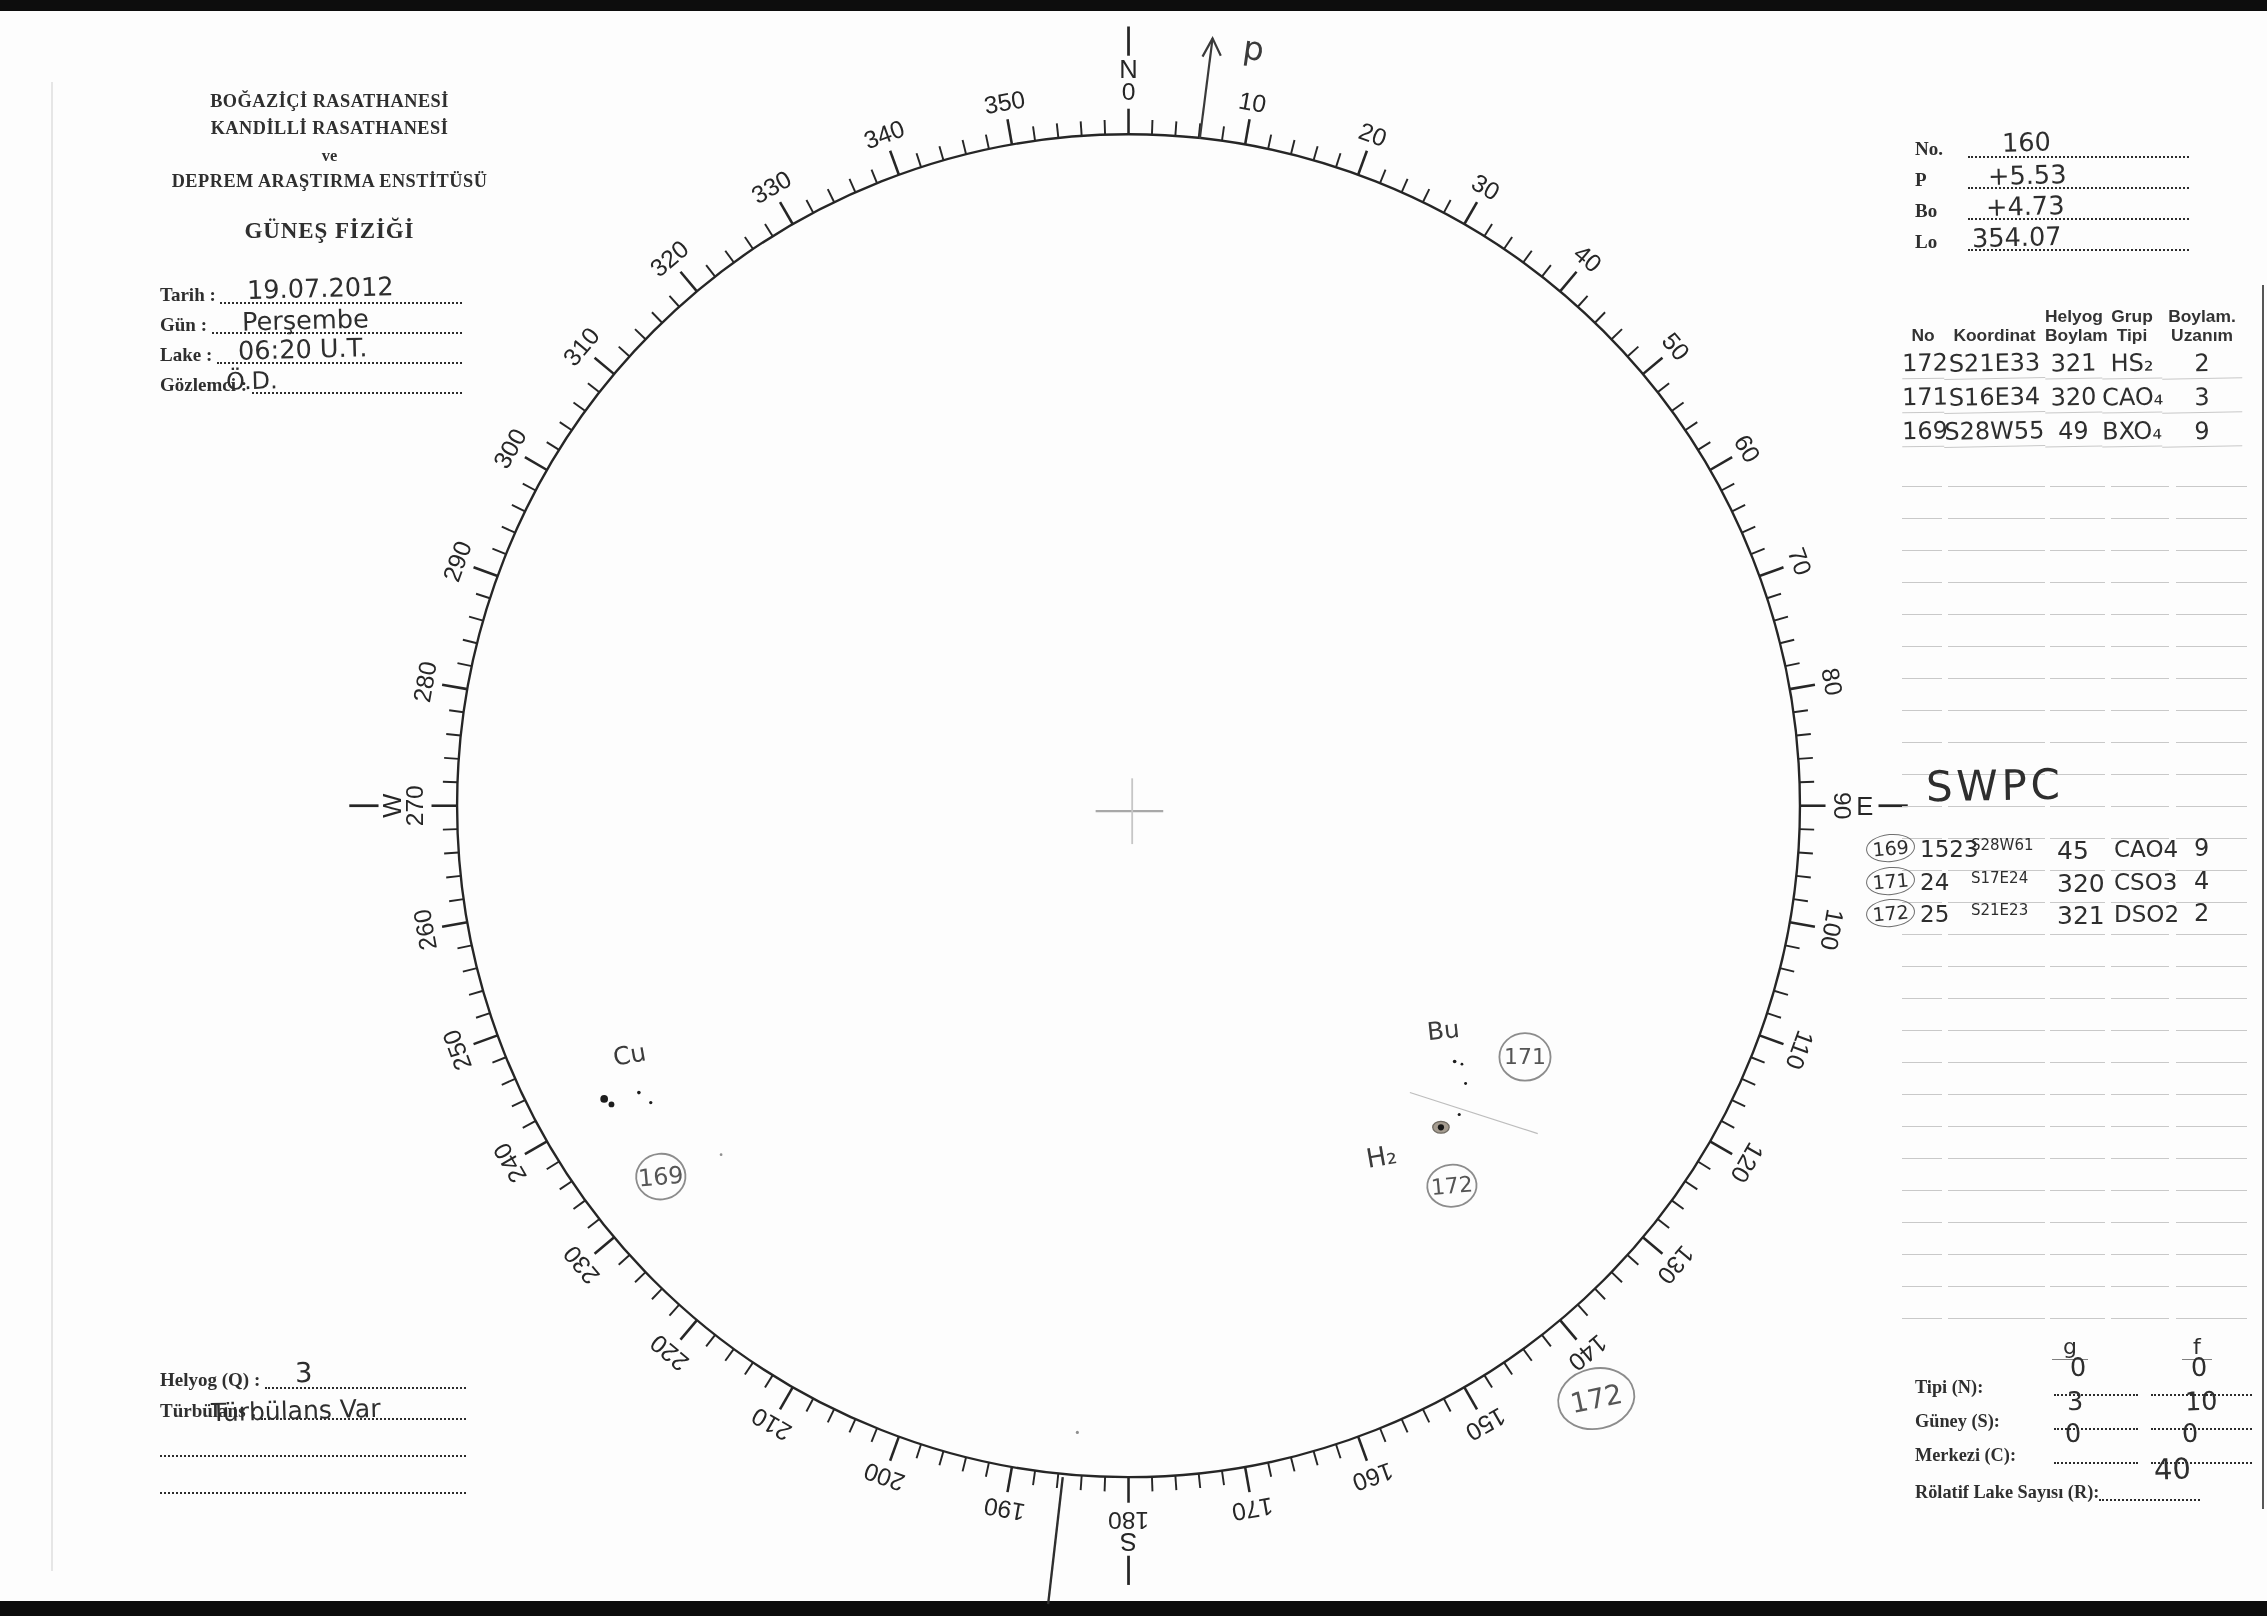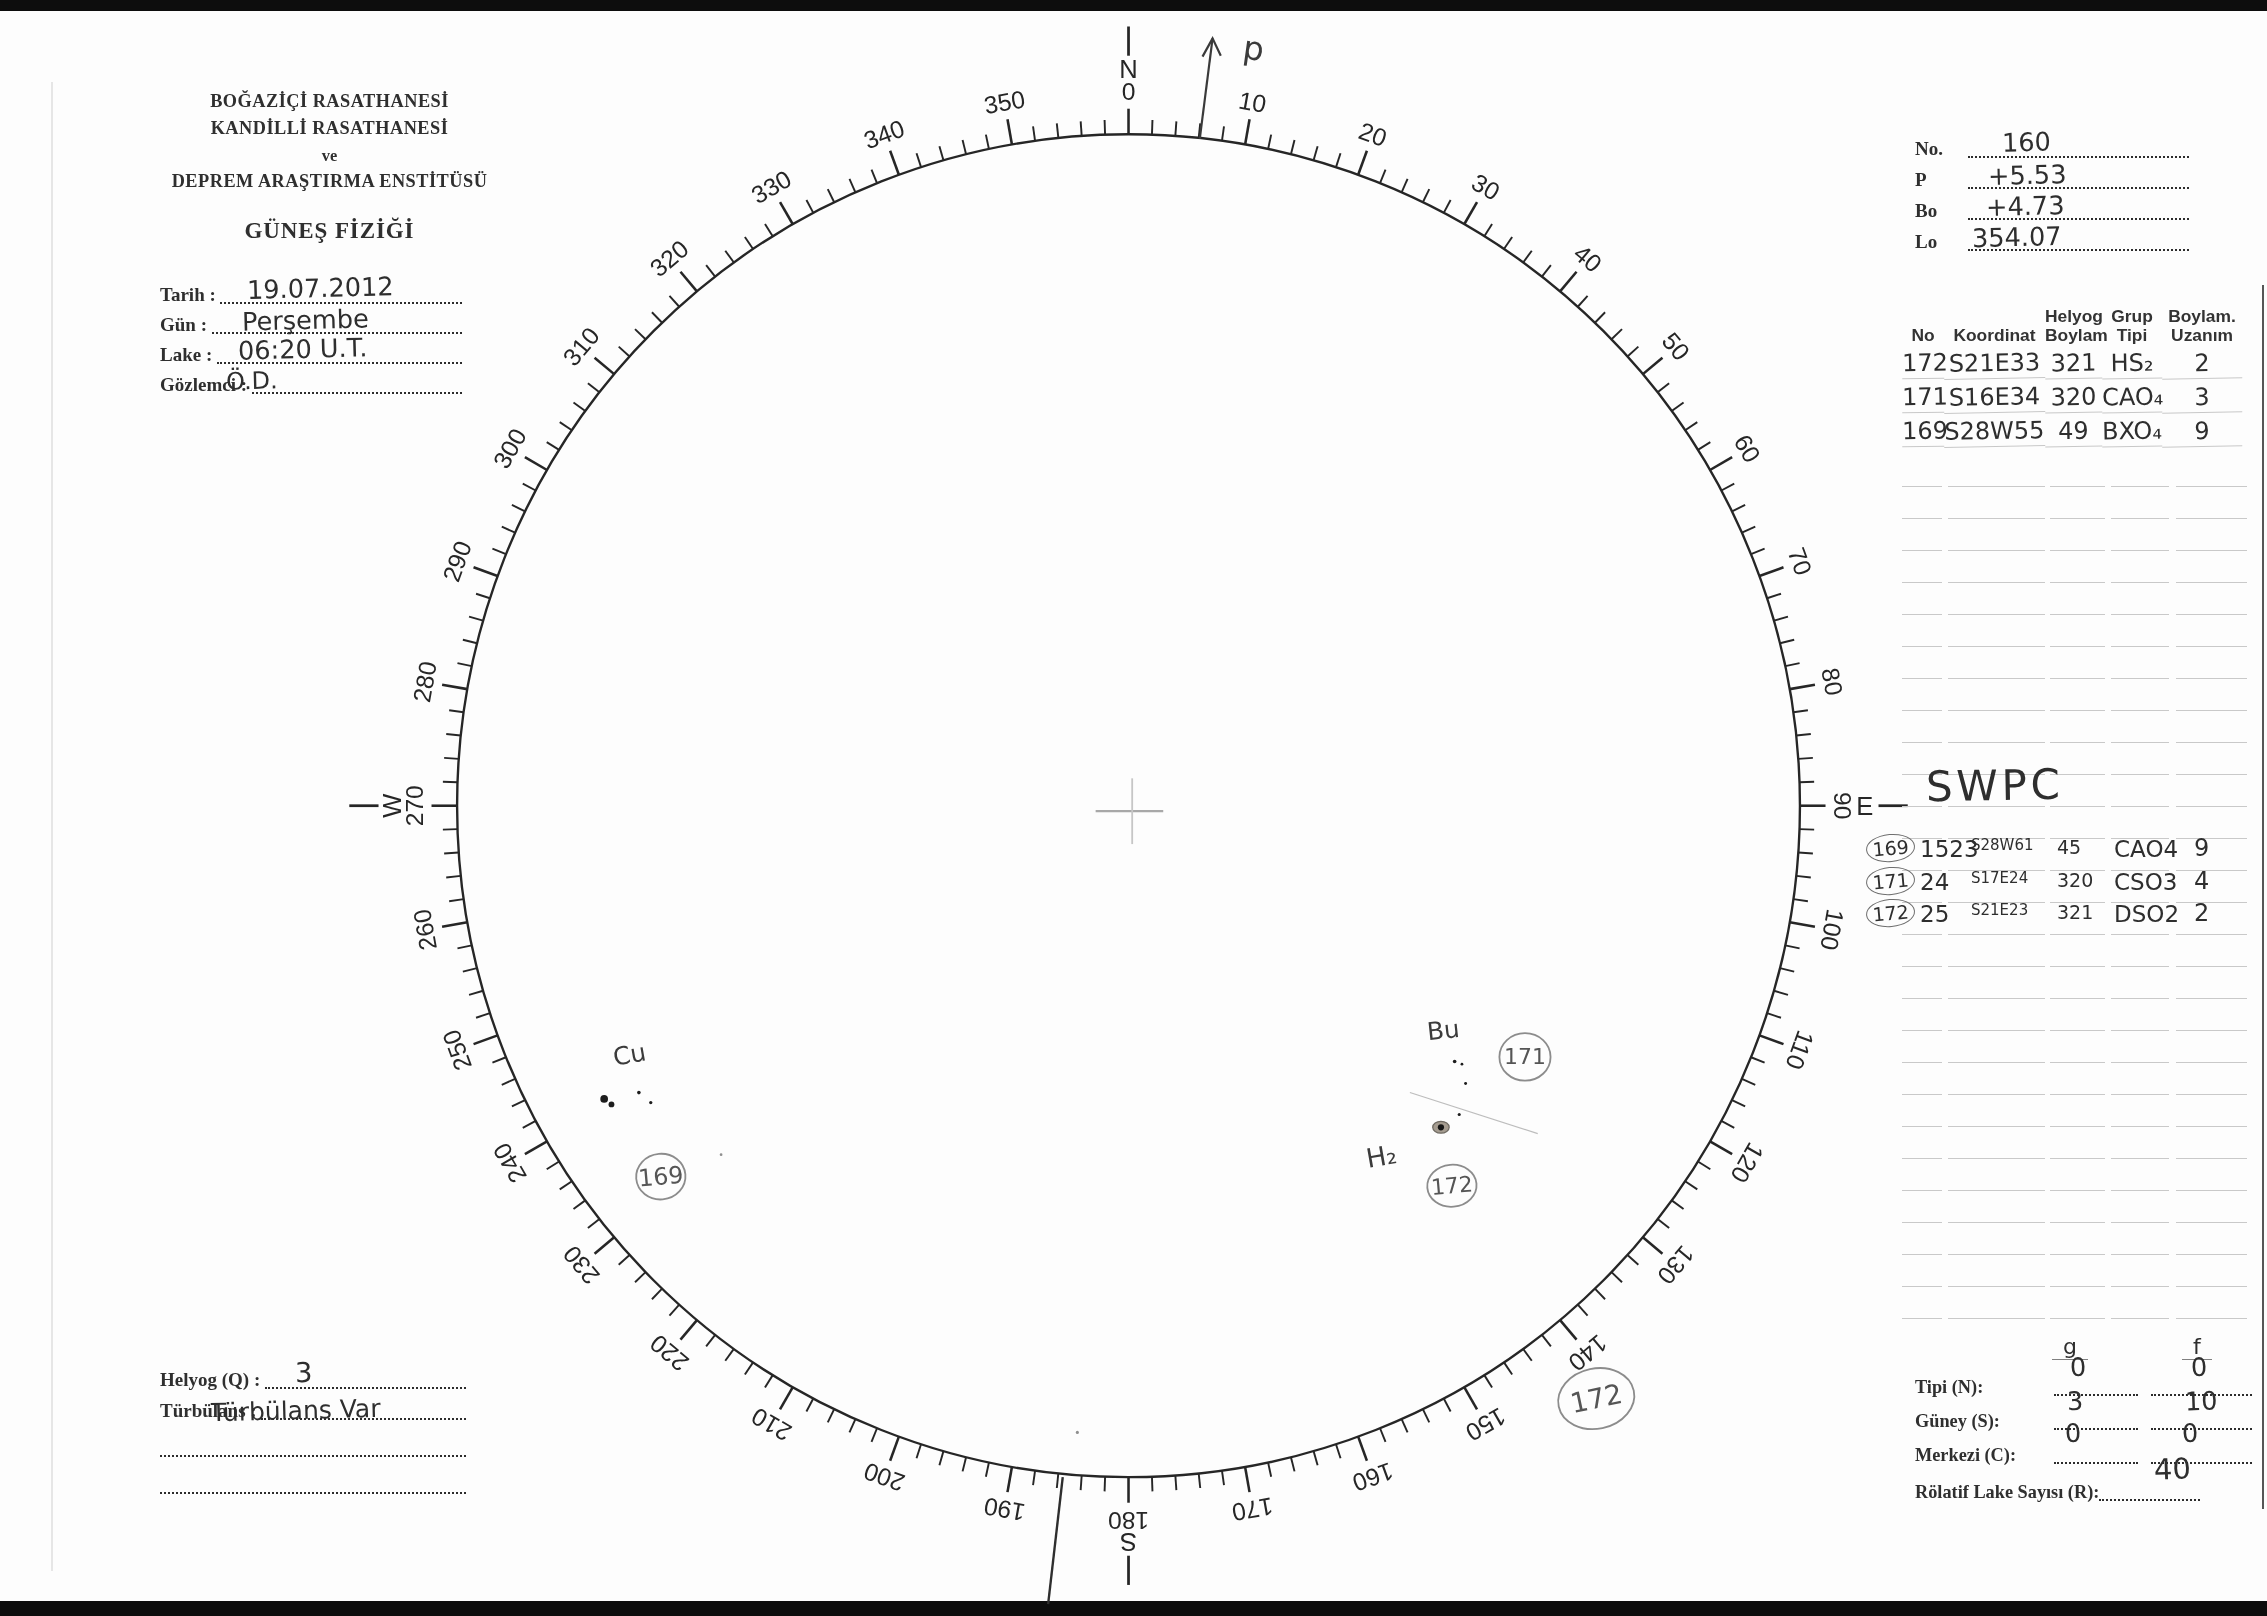--- a/index.html
+++ b/index.html
@@ -48,21 +48,21 @@
   .rule-row span{display:block;height:0;border-bottom:1.2px solid #c9c9c9;}
 
   
   .swpc{left:1860px;top:766px;width:402px;height:201px;}
   .swpc-title{position:absolute;left:66px;top:-5.5px;font-size:42px;letter-spacing:3.7px;transform:rotate(-1deg);}
   .swpc-row{position:absolute;left:0;width:100%;height:31px;}
   .swpc-row .circ{position:absolute;left:5.5px;top:0;border:1.8px solid #6f6f6f;border-radius:50%;
                   padding:1.8px 5.5px;font-size:19px;transform:rotate(-5deg);}
   .swpc-row .c1{position:absolute;left:60px;top:1.8px;font-size:23px;}
   .swpc-row .c2{position:absolute;left:111px;top:1.8px;font-size:15px;}
-  .swpc-row .c3{position:absolute;left:197px;top:1.8px;font-size:19px;}
+  .swpc-row .c3{position:absolute;left:197px;top:1.8px;font-size:25px;}
   .swpc-row .c4{position:absolute;left:254px;top:1.8px;font-size:23px;}
   .swpc-row .c5{position:absolute;left:334px;top:0px;font-size:24px;}
 
   
   .counts{left:1915px;top:1334px;width:349px;}
   .gf{position:absolute;top:0;font-size:22px;border-bottom:1.8px solid #808080;padding:0 11px;}
   .cnt-row{position:relative;display:flex;align-items:flex-end;height:34px;}
   .cnt-row .plabel{font-size:18.3px;width:139px;padding-bottom:0.9px;}
   .cnt-val{position:absolute;font-size:25.6px;white-space:nowrap;transform:rotate(-2deg);}
   .rel-row{position:relative;display:flex;align-items:flex-end;height:37px;}

